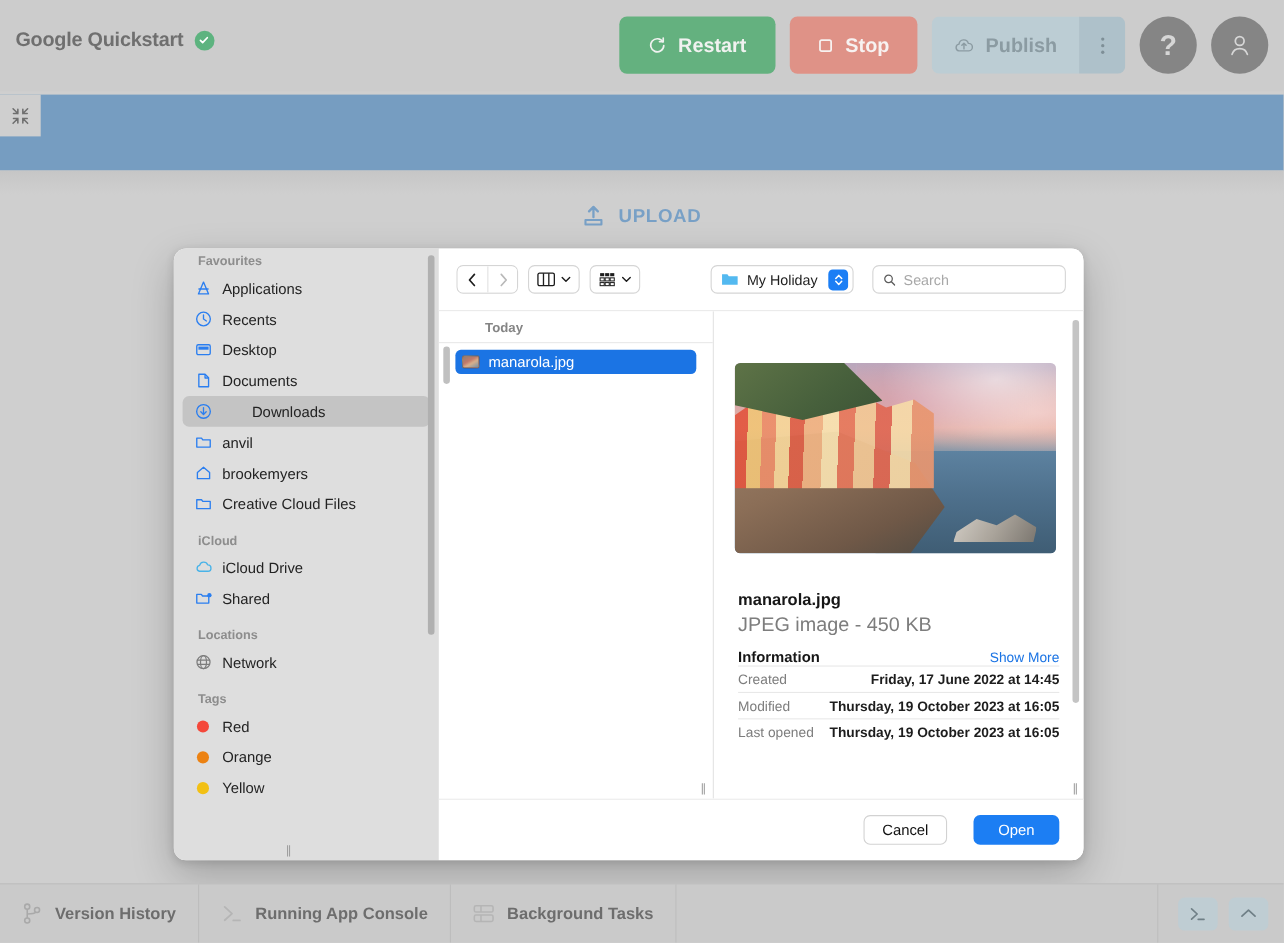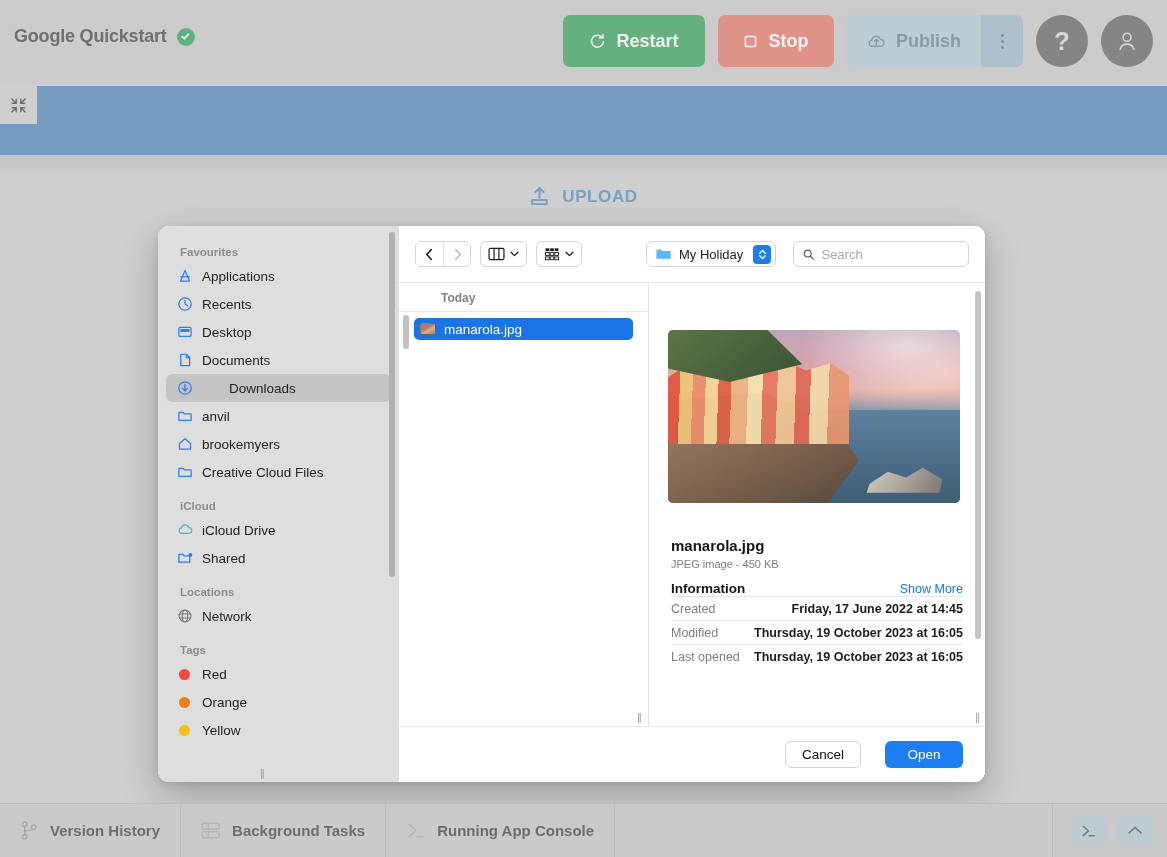--- a/index.html
+++ b/index.html
@@ -78,21 +78,21 @@
 
   
   .dialog {
     position: absolute; left: 158px; top: 226px; width: 827px; height: 556px;
     border-radius: 11px; background: #ffffff;
     box-shadow: 0 14px 38px rgba(0,0,0,0.22), 0 2px 8px rgba(0,0,0,0.12);
     overflow: hidden; display: flex;
   }
   .dlg-sidebar {
     width: 241px; background: #dedede; position: relative;
-    padding-top: 14px; flex-shrink: 0; overflow: hidden;
+    padding-top: 0; flex-shrink: 0; overflow: hidden;
   }
   .side-section { font-size: 11.5px; font-weight: bold; color: #8d8d8d; padding: 6px 0 4px 22px; }
   .side-item {
     display: flex; align-items: center; gap: 9px; height: 28px;
     margin: 0 8px; padding: 0 10px; border-radius: 6px; cursor: pointer;
     font-size: 13.5px; color: #232323;
   }
   .side-item.selected { background: #c4c4c4; gap: 36px; }
   .side-ico { width: 17px; height: 17px; display: flex; align-items: center; justify-content: center; flex-shrink: 0; }
   .tag-dot { width: 11px; height: 11px; border-radius: 50%; display: block; }
@@ -202,21 +202,21 @@
     clip-path: polygon(0 0, 74% 0, 100% 66%, 46% 100%, 0 74%);
   }
   .photo .rocks {
     position: absolute; right: 6%; bottom: 6%; width: 26%; height: 20%;
     background: linear-gradient(120deg, #d8d3cb 0%, #a9a39a 55%, #7b766f 100%);
     clip-path: polygon(4% 74%, 28% 40%, 52% 56%, 74% 28%, 100% 62%, 96% 100%, 0 100%);
   }
 
   .meta { margin: 34px 0 0 8px; width: 292px; }
   .meta-title { font-size: 15px; font-weight: bold; color: #161616; }
-  .meta-sub { font-size: 11px; color: #7d7d7d; margin-top: 4px; }
+  .meta-sub { font-size: 18px; color: #7d7d7d; margin-top: 4px; }
   .meta-head {
     display: flex; align-items: baseline; justify-content: space-between; margin-top: 11px;
   }
   .meta-head h4 { font-size: 13.5px; font-weight: bold; color: #161616; }
   .show-more { font-size: 12.5px; color: #1b74e4; cursor: pointer; }
   .meta-row {
     display: flex; align-items: baseline; justify-content: space-between;
     border-top: 1px solid #e8e8e8; padding: 5px 0 4px 0; gap: 10px;
   }
   .meta-row:first-of-type { border-top: 1px solid #e0e0e0; margin-top: 5px; }
@@ -593,33 +593,33 @@
       <svg width="19" height="21" viewBox="0 0 20 22">
           <circle cx="5" cy="4.4" r="2.4" stroke="#a9a9a9" stroke-width="1.5" fill="none"></circle>
           <circle cx="5" cy="17.6" r="2.4" stroke="#a9a9a9" stroke-width="1.5" fill="none"></circle>
           <circle cx="14.4" cy="7.6" r="2.4" stroke="#a9a9a9" stroke-width="1.5" fill="none"></circle>
           <path d="M5 6.8 L5 15.2" stroke="#a9a9a9" stroke-width="1.5"></path>
           <path d="M5 11.4 C10 11.4 12.6 10.6 13.4 9.6" stroke="#a9a9a9" stroke-width="1.5" fill="none"></path>
         </svg>
       <span>Version History</span>
     </div>
     <div class="bb-item">
+      <svg width="20" height="19" viewBox="0 0 21 20">
+          <path d="M3.4 3.6 L10.4 10 L3.4 16.4" stroke="#b5b5b5" stroke-width="1.7" fill="none" stroke-linecap="round" stroke-linejoin="round"></path>
+          <path d="M11.6 16.6 L18 16.6" stroke="#b5b5b5" stroke-width="1.7" stroke-linecap="round"></path>
+        </svg>
+      <span>Running App Console</span>
+    </div>
+    <div class="bb-item">
       <svg width="20" height="17" viewBox="0 0 21 18">
           <rect x="1.2" y="1.4" width="18" height="6.2" rx="1.6" stroke="#b5b5b5" stroke-width="1.5" fill="none"></rect>
           <rect x="1.2" y="10.4" width="18" height="6.2" rx="1.6" stroke="#b5b5b5" stroke-width="1.5" fill="none"></rect>
           <path d="M7.6 1.4 L7.6 7.6 M7.6 10.4 L7.6 16.6" stroke="#b5b5b5" stroke-width="1.5"></path>
         </svg>
       <span>Background Tasks</span>
-    </div>
-    <div class="bb-item">
-      <svg width="20" height="19" viewBox="0 0 21 20">
-          <path d="M3.4 3.6 L10.4 10 L3.4 16.4" stroke="#b5b5b5" stroke-width="1.7" fill="none" stroke-linecap="round" stroke-linejoin="round"></path>
-          <path d="M11.6 16.6 L18 16.6" stroke="#b5b5b5" stroke-width="1.7" stroke-linecap="round"></path>
-        </svg>
-      <span>Running App Console</span>
     </div>
     <div class="bb-spacer"></div>
     <div class="bb-right">
       <button class="bb-sq">
         <svg width="18" height="16" viewBox="0 0 19 17">
             <path d="M3.4 3.4 L8.8 8.4 L3.4 13.4" stroke="#6f7f86" stroke-width="1.6" fill="none" stroke-linecap="round" stroke-linejoin="round"></path>
             <path d="M9.8 13.6 L15.4 13.6" stroke="#6f7f86" stroke-width="1.6" stroke-linecap="round"></path>
           </svg>
       </button>
       <button class="bb-sq">

